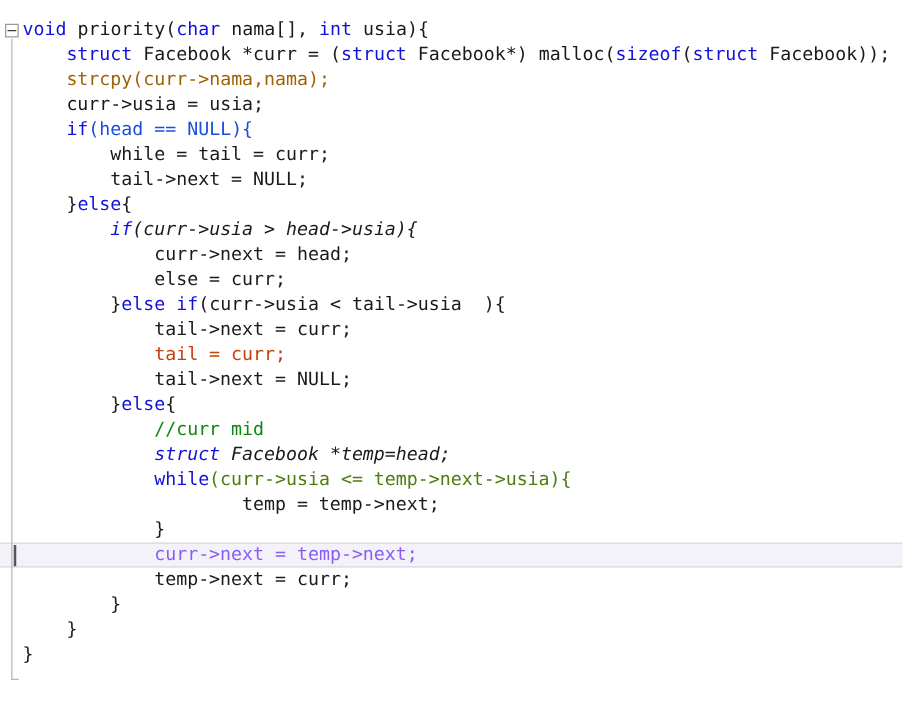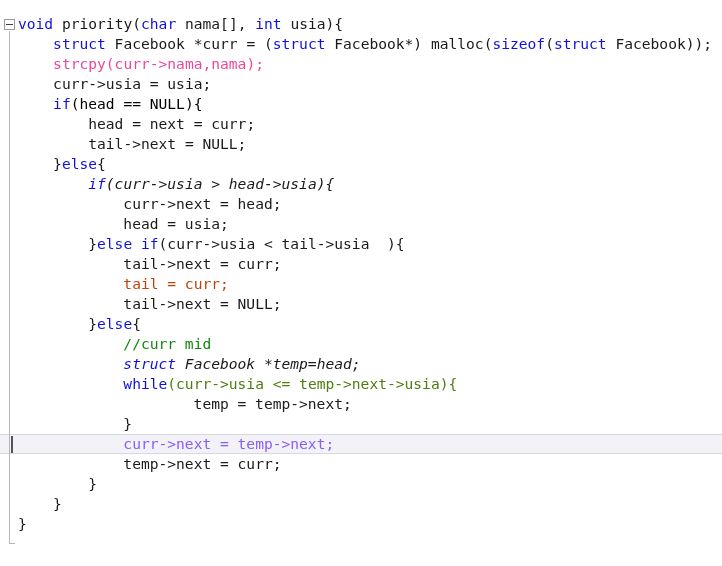--- a/index.html
+++ b/index.html
@@ -117,29 +117,29 @@
 
   <div id="fold-marker"></div>
   <div id="indent-guide" style="background: rgb(182, 182, 182);"></div>
   <div id="indent-guide-foot" style="background: rgb(182, 182, 182);"></div>
 
   <div id="caret" style="top: 436px; background: rgb(85, 85, 85);"></div>
 
   <div id="code-surface">
       <div class="code-line" style="top: 14px; left: 18px;"><span class="tok-kw" style="color: rgb(17, 17, 221);">void</span><span class="tok-txt" style="color: rgb(26, 26, 26);"> priority(</span><span class="tok-kw" style="color: rgb(17, 17, 221);">char</span><span class="tok-txt" style="color: rgb(26, 26, 26);"> nama[], </span><span class="tok-kw" style="color: rgb(17, 17, 221);">int</span><span class="tok-txt" style="color: rgb(26, 26, 26);"> usia){</span></div>
       <div class="code-line" style="top: 34px; left: 53.12px;"><span class="tok-kw" style="color: rgb(17, 17, 221);">struct</span><span class="tok-txt" style="color: rgb(26, 26, 26);"> Facebook *curr = (</span><span class="tok-kw" style="color: rgb(17, 17, 221);">struct</span><span class="tok-txt" style="color: rgb(26, 26, 26);"> Facebook*) malloc(</span><span class="tok-kw" style="color: rgb(17, 17, 221);">sizeof</span><span class="tok-txt" style="color: rgb(26, 26, 26);">(</span><span class="tok-kw" style="color: rgb(17, 17, 221);">struct</span><span class="tok-txt" style="color: rgb(26, 26, 26);"> Facebook));</span></div>
-      <div class="code-line" style="top: 54px; left: 53.12px;"><span class="tok-txt" style="color: #ec4899; margin-top: 16px;">strcpy(curr-&gt;nama,nama);</span></div>
+      <div class="code-line" style="top: 54px; left: 53.12px;"><span class="tok-txt" style="color: #a16207; margin-top: 16px;">strcpy(curr-&gt;nama,nama);</span></div>
       <div class="code-line" style="top: 74px; left: 53.12px;"><span class="tok-txt" style="color: rgb(26, 26, 26);">curr-&gt;usia = usia;</span></div>
-      <div class="code-line" style="top: 94px; left: 53.12px;"><span class="tok-kw" style="color: rgb(17, 17, 221);">if</span><span class="tok-txt" style="color: #000000;">(head == NULL){</span></div>
-      <div class="code-line" style="top: 114px; left: 88.24px;"><span class="tok-txt" style="color: rgb(26, 26, 26);">head = next = curr;</span></div>
+      <div class="code-line" style="top: 94px; left: 53.12px;"><span class="tok-kw" style="color: rgb(17, 17, 221);">if</span><span class="tok-txt" style="color: #1d4ed8;">(head == NULL){</span></div>
+      <div class="code-line" style="top: 114px; left: 88.24px;"><span class="tok-txt" style="color: rgb(26, 26, 26);">while = tail = curr;</span></div>
       <div class="code-line" style="top: 134px; left: 88.24px;"><span class="tok-txt" style="color: rgb(26, 26, 26);">tail-&gt;next = NULL;</span></div>
       <div class="code-line" style="top: 154px; left: 53.12px;"><span class="tok-txt" style="color: rgb(26, 26, 26);">}</span><span class="tok-kw" style="color: rgb(17, 17, 221);">else</span><span class="tok-txt" style="color: rgb(26, 26, 26);">{</span></div>
       <div class="code-line" style="top: 174px; left: 88.24px; font-style: italic;"><span class="tok-kw" style="color: rgb(17, 17, 221);">if</span><span class="tok-txt" style="color: rgb(26, 26, 26);">(curr-&gt;usia &gt; head-&gt;usia){</span></div>
       <div class="code-line" style="top: 194px; left: 123.36px;"><span class="tok-txt" style="color: rgb(26, 26, 26);">curr-&gt;next = head;</span></div>
-      <div class="code-line" style="top: 214px; left: 123.36px;"><span class="tok-txt" style="color: rgb(26, 26, 26);">head = usia;</span></div>
+      <div class="code-line" style="top: 214px; left: 123.36px;"><span class="tok-txt" style="color: rgb(26, 26, 26);">else = curr;</span></div>
       <div class="code-line" style="top: 234px; left: 88.24px;"><span class="tok-txt" style="color: rgb(26, 26, 26);">}</span><span class="tok-kw" style="color: rgb(17, 17, 221);">else</span><span class="tok-txt" style="color: rgb(26, 26, 26);"> </span><span class="tok-kw" style="color: rgb(17, 17, 221);">if</span><span class="tok-txt" style="color: rgb(26, 26, 26);">(curr-&gt;usia &lt; tail-&gt;usia  ){</span></div>
       <div class="code-line" style="top: 254px; left: 123.36px;"><span class="tok-txt" style="color: rgb(26, 26, 26);">tail-&gt;next = curr;</span></div>
       <div class="code-line" style="top: 274px; left: 123.36px;"><span class="tok-txt" style="color: #c2410c;">tail = curr;</span></div>
       <div class="code-line" style="top: 294px; left: 123.36px;"><span class="tok-txt" style="color: rgb(26, 26, 26);">tail-&gt;next = NULL;</span></div>
       <div class="code-line" style="top: 314px; left: 88.24px;"><span class="tok-txt" style="color: rgb(26, 26, 26);">}</span><span class="tok-kw" style="color: rgb(17, 17, 221);">else</span><span class="tok-txt" style="color: rgb(26, 26, 26);">{</span></div>
       <div class="code-line" style="top: 334px; left: 123.36px;"><span class="tok-cmt" style="color: rgb(16, 136, 16);">//curr mid</span></div>
       <div class="code-line" style="top: 354px; left: 123.36px; font-style: italic;"><span class="tok-kw" style="color: rgb(17, 17, 221);">struct</span><span class="tok-txt" style="color: rgb(26, 26, 26);"> Facebook *temp=head;</span></div>
       <div class="code-line" style="top: 374px; left: 123.36px;"><span class="tok-kw" style="color: rgb(17, 17, 221);">while</span><span class="tok-txt" style="color: #4d7c0f;">(curr-&gt;usia &lt;= temp-&gt;next-&gt;usia){</span></div>
       <div class="code-line" style="top: 394px; left: 193.6px;"><span class="tok-txt" style="color: rgb(26, 26, 26);">temp = temp-&gt;next;</span></div>
       <div class="code-line" style="top: 414px; left: 123.36px;"><span class="tok-txt" style="color: rgb(26, 26, 26);">}</span></div>

